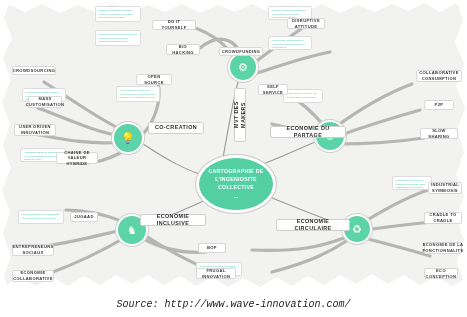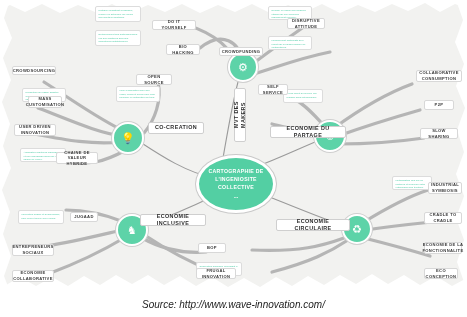--- a/index.html
+++ b/index.html
@@ -8,21 +8,21 @@
   #board{position:absolute;left:0;top:0;width:467px;height:292px;overflow:hidden;background:#f2f2f0;}
   svg.layer{position:absolute;left:0;top:0;}
   .node{position:absolute;border-radius:50%;background:#5dd3a8;border:2px solid #ffffff;box-shadow:0 0 0 1px #cfcfcf;}
   .node .glyph{position:absolute;left:0;top:0;width:100%;height:100%;display:flex;align-items:center;justify-content:center;color:#ffffff;font-size:11px;line-height:1;}
   .center{position:absolute;border-radius:50%;background:#53cfa3;border:3px solid #ffffff;box-shadow:0 0 0 1px #c9c9c9;display:flex;flex-direction:column;align-items:center;justify-content:center;text-align:center;}
   .center .ctitle{color:#ffffff;font-size:5.2px;font-weight:bold;letter-spacing:.3px;line-height:1.5;text-transform:uppercase;}
   .center .csub{color:#eafaf3;font-size:4px;margin-top:3px;}
   .label{position:absolute;background:#ffffff;border:1px solid #d8d8d8;border-radius:2px;color:#3a3a3a;font-size:4.1px;letter-spacing:.35px;font-weight:bold;text-transform:uppercase;display:flex;align-items:center;justify-content:center;text-align:center;padding:1px 2px;box-sizing:border-box;line-height:1.35;}
   .label.major{font-size:5.4px;color:#2e2e2e;letter-spacing:.4px;border-color:#cfcfcf;}
   .note{position:absolute;background:#ffffff;border:1px solid #dcdcdc;border-radius:2px;color:#49c9a3;font-size:2.5px;line-height:1.45;padding:2px 2.5px;box-sizing:border-box;overflow:hidden;text-align:left;}
-  .source{position:absolute;left:0;top:292px;width:467px;height:25px;background:#ffffff;display:flex;align-items:center;justify-content:center;color:#222;font-family:Liberation Sans, sans-serif;font-style:italic;font-size:10px;}
+  .source{position:absolute;left:0;top:292px;width:467px;height:25px;background:#ffffff;display:flex;align-items:center;justify-content:center;color:#222;font-family:Liberation Mono, monospace;font-style:italic;font-size:10px;}
   .torn{position:absolute;pointer-events:none;}
 </style>
 </head>
 <body>
 
 <div id="root">
   <div id="board">
 
     <svg class="layer" width="467" height="292" viewBox="0 0 467 292">
       <g fill="none" stroke="#9a9a9a" stroke-width="1.1">

